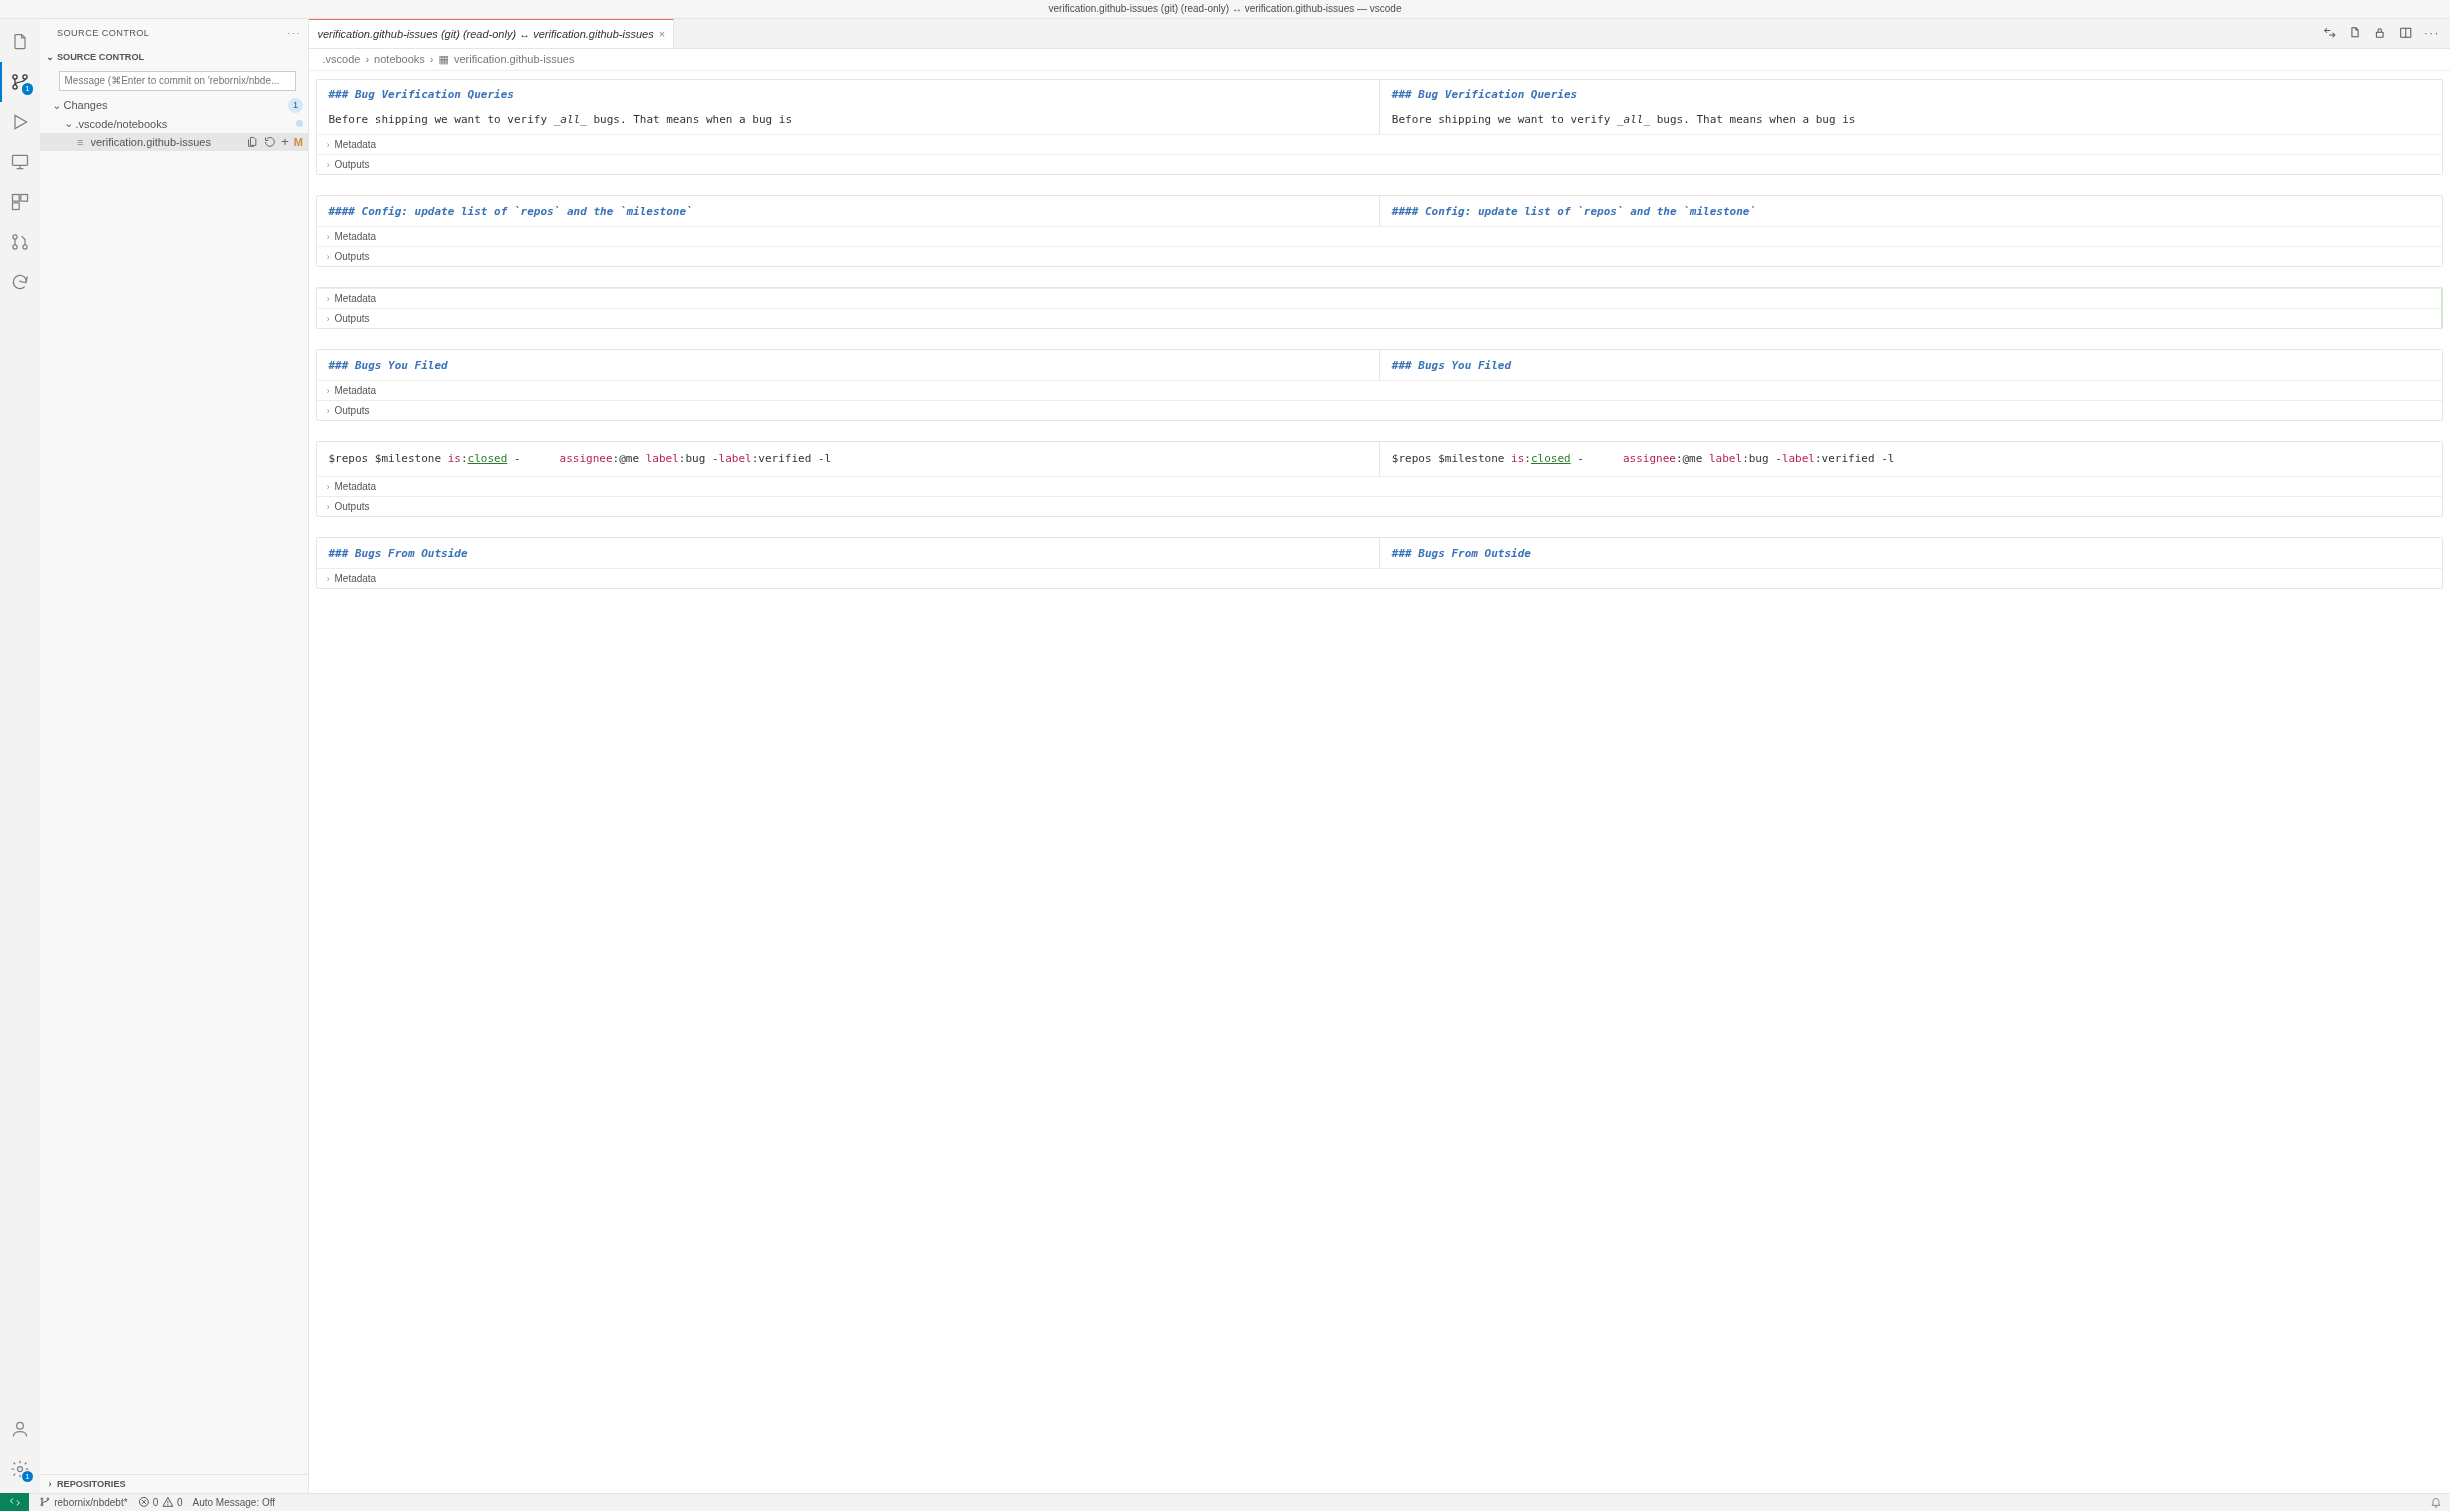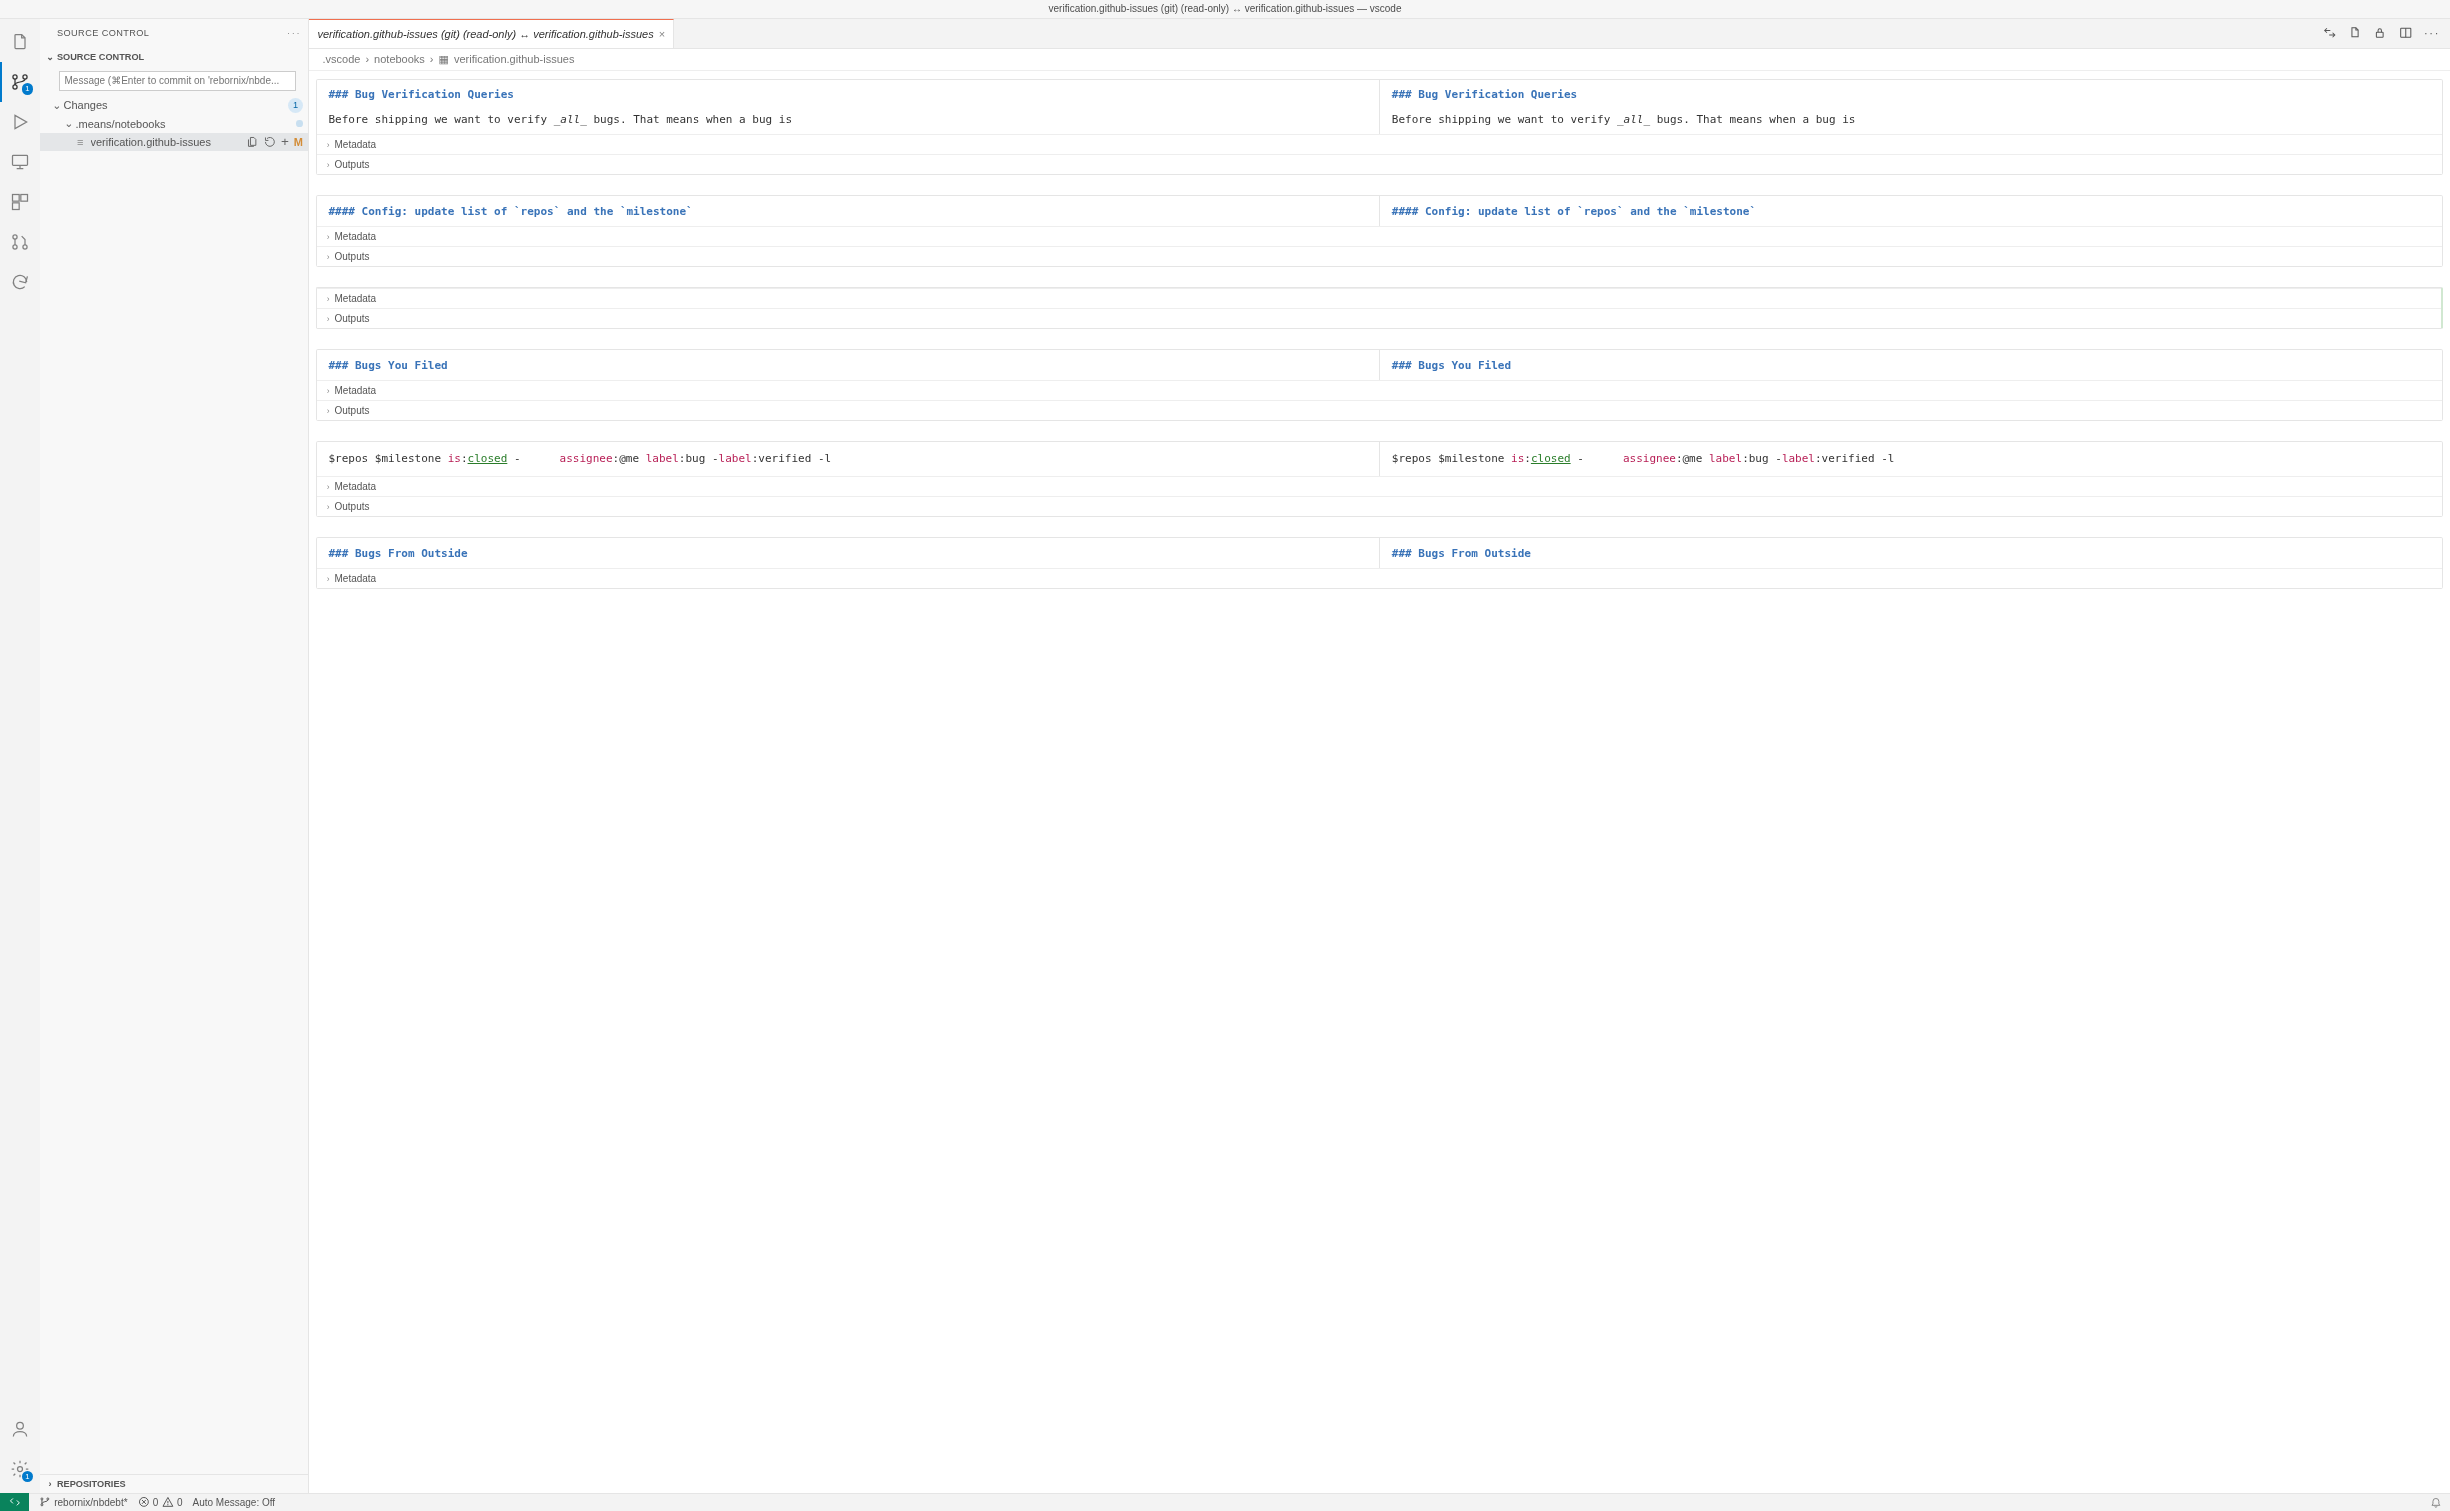--- a/index.html
+++ b/index.html
@@ -199,21 +199,21 @@
   font-size: 11px;
   color: #333;
 }
 .diff-pane {
   flex: 1;
   padding: 8.4px 11.8px;
   overflow: hidden;
   white-space: nowrap;
 }
 .diff-pane.left { border-right: 0.8px solid #e5e5e5; }
-.md-head { color: #3973b8; font-weight: 600; }
+.md-head { color: #3973b8; font-weight: 600; font-style: italic; }
 .code-line { line-height: 1.6; }
 .code-line.deleted { background: #fbe4e9; }
 .code-line.added { background: #e1f4e1; }
 .kw-repo { color: #c64d3f; }
 .kw-mil  { color: #c64d3f; }
 .kw-str  { color: #c0472c; }
 .kw-is   { color: #b81f56; }
 .kw-closed { color: #2a7d2a; text-decoration: underline; }
 .kw-assignee { color: #b81f56; margin-left: 39px; }
 .kw-label { color: #b81f56; }
@@ -340,21 +340,21 @@
     </div>
 
     <div class="tree-row" style="padding-left:10px">
       <span class="chev">⌄</span>
       <span class="label">Changes</span>
       <span class="count-badge">1</span>
     </div>
 
     <div class="tree-row" style="padding-left:22px">
       <span class="chev">⌄</span>
-      <span class="label">.means/notebooks</span>
+      <span class="label">.vscode/notebooks</span>
       <span class="dot-badge"></span>
     </div>
 
     <div class="tree-row selected" style="padding-left:37px">
       <span style="width:13.5px;color:#888;">≡</span>
       <span class="label">verification.github-issues</span>
       <span class="file-actions">
         <span>
           <svg width="11.8" height="11.8" viewBox="0 0 24 24" fill="none" stroke="currentColor" stroke-width="2">
               <path d="M7 3h7l4 4v12H7z"></path>

